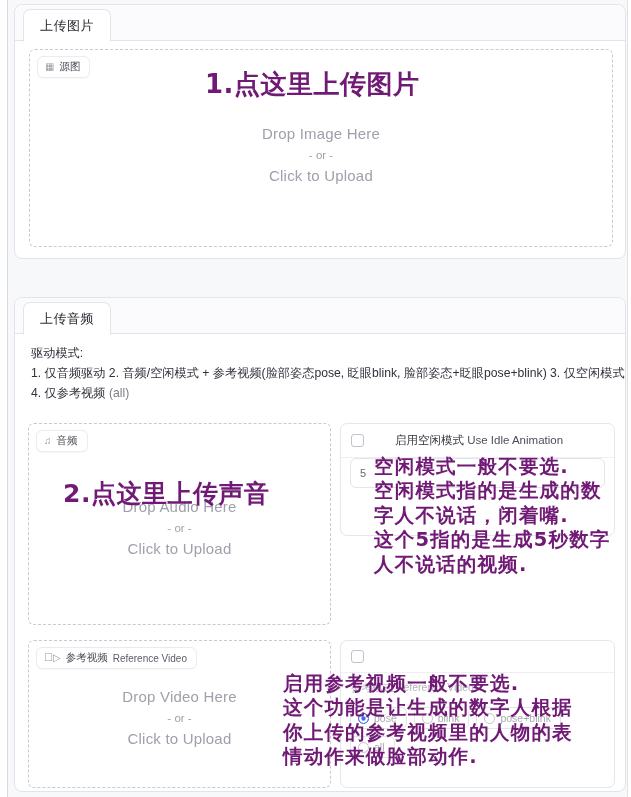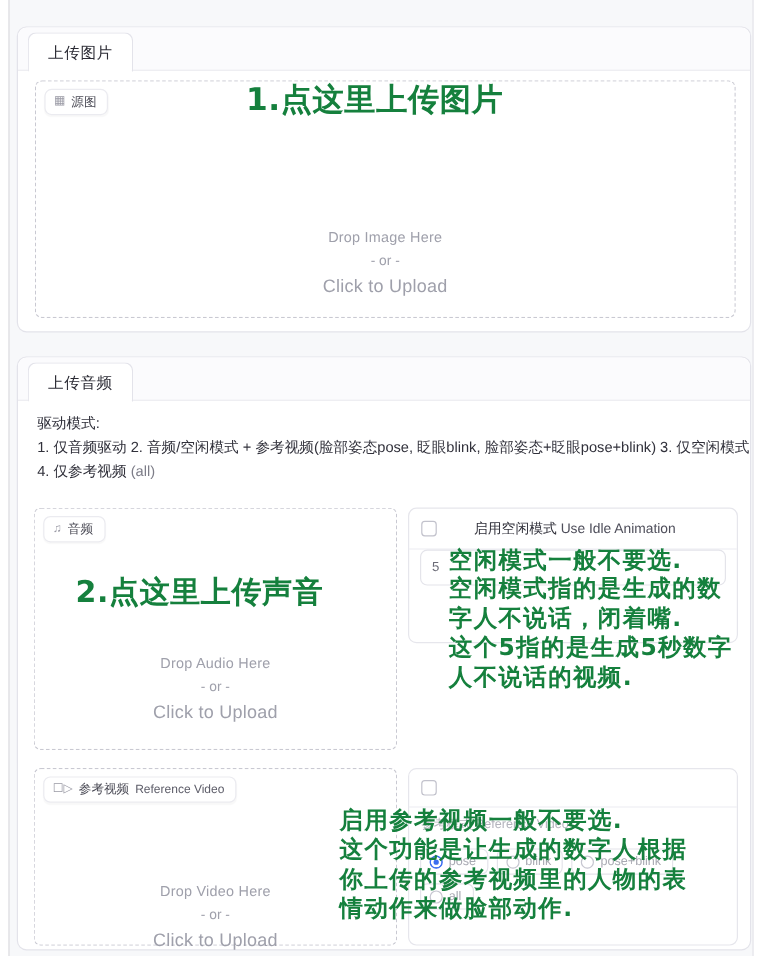--- a/index.html
+++ b/index.html
@@ -26,21 +26,21 @@
     background: #ffffff; border-left: 1px solid #e2e2e8;
   }
 
   
   .panel {
     position: absolute;
     background: #ffffff;
     border: 1px solid #e3e3ea;
     border-radius: 8px;
   }
-  #panel-image { left: 14px; top: 22px; width: 612px; height: 255px; }
+  #panel-image { left: 14px; top: 4px; width: 612px; height: 255px; }
   #panel-audio { left: 14px; top: 297px; width: 612px; height: 495px; }
 
   
   .tabstrip {
     position: relative;
     height: 36px;
     border-bottom: 1px solid #e3e3ea;
     background: #fbfbfd;
     border-radius: 8px 8px 0 0;
   }
@@ -80,21 +80,21 @@
     white-space: nowrap;
   }
   .dz-badge .glyph { font-size: 10px; color: #9a9aa5; line-height: 1; }
   .dz-badge .en { color: #5c5c68; font-size: 10px; }
 
   .dz-center {
     position: absolute; left: 0; right: 0;
     text-align: center;
     color: #9fa0ab;
   }
-  .dz-line1 { font-size: 12px; letter-spacing: .2px; margin-top: 48px; }
+  .dz-line1 { font-size: 15px; letter-spacing: .2px; }
   .dz-or    { font-size: 11.5px; margin: 7px 0 6px; }
   .dz-line2 { font-size: 15px; letter-spacing: .2px; }
 
   
   .drive-block {
     position: absolute;
     left: 16px; top: 46px; width: 598px;
     font-size: 12.2px;
     color: #31313b;
     line-height: 1.62;
@@ -161,21 +161,21 @@
     border: 1px solid #c6c6d0; background: #fff; flex: none;
   }
   .radio-pill.checked .radio-dot {
     border-color: #3b6ef0; background: #3b6ef0;
     box-shadow: inset 0 0 0 2.3px #ffffff;
   }
 
   
   .anno {
     position: absolute;
-    color: #15803d;
+    color: #701a75;
     font-family: "DejaVu Sans", "Liberation Sans", sans-serif;
     font-weight: bold;
     line-height: 1.25;
     white-space: pre;
     z-index: 40;
     pointer-events: none;
   }
   #anno-1 { left: 205px; top: 68px;  font-size: 26px; letter-spacing: .5px; }
   #anno-2 { left: 63px;  top: 478px; font-size: 25px; letter-spacing: .5px; }
   #anno-3 { left: 336px; top: 455px; font-size: 19.5px; letter-spacing: 1.2px; margin-left: 38px; }

